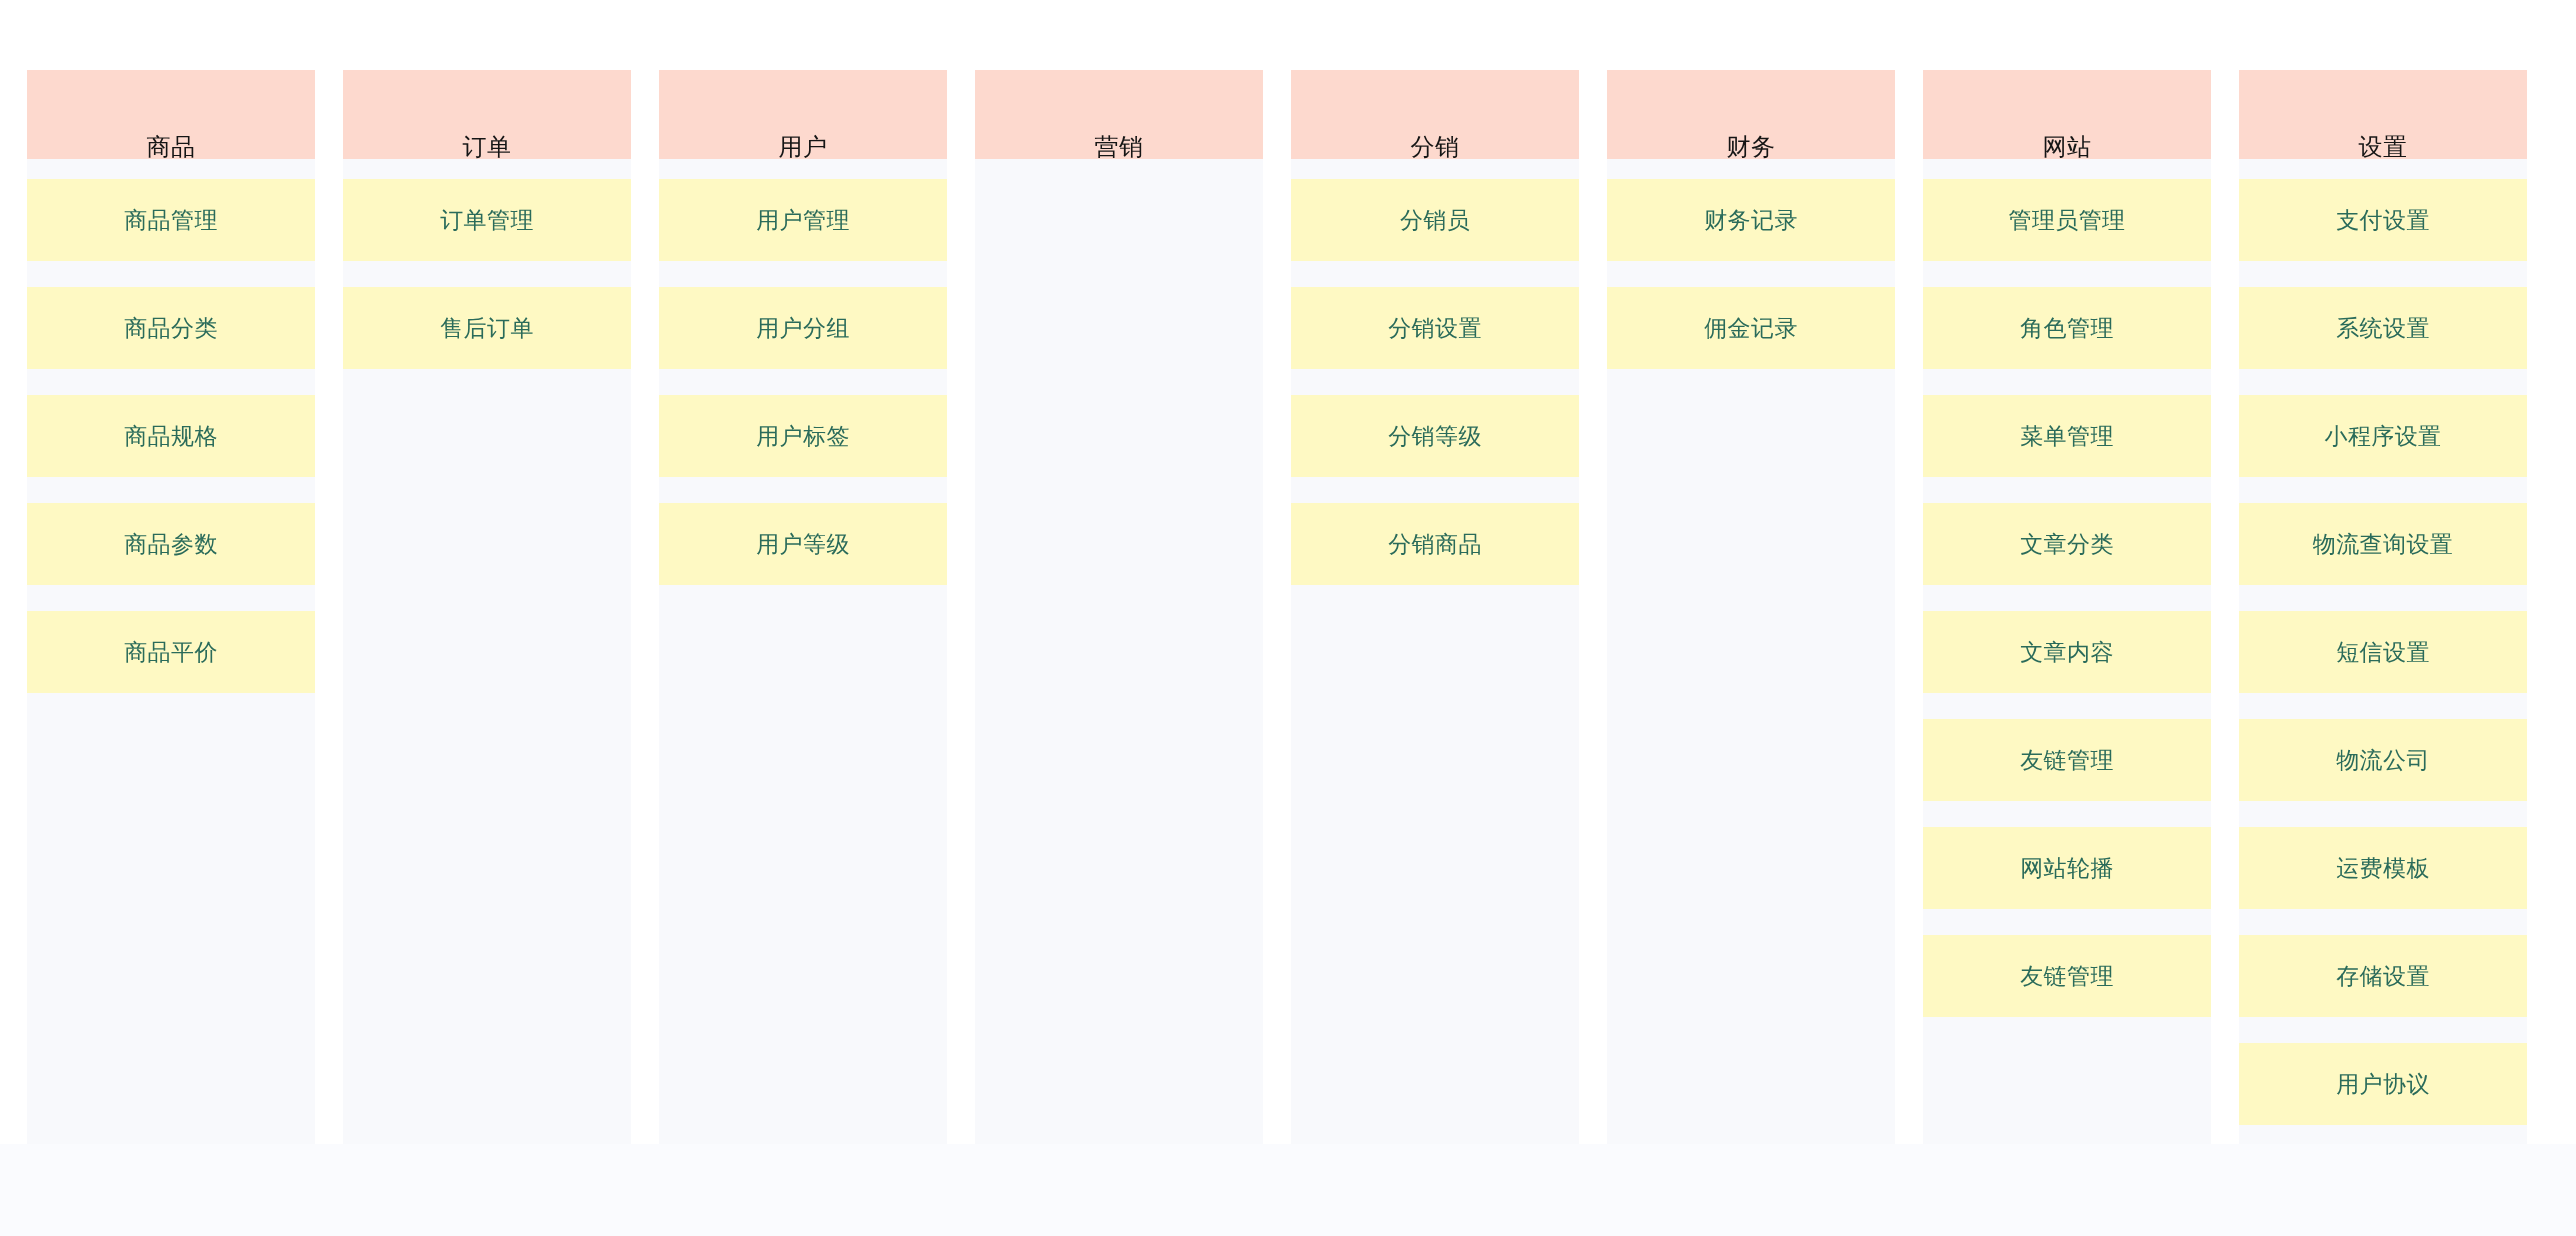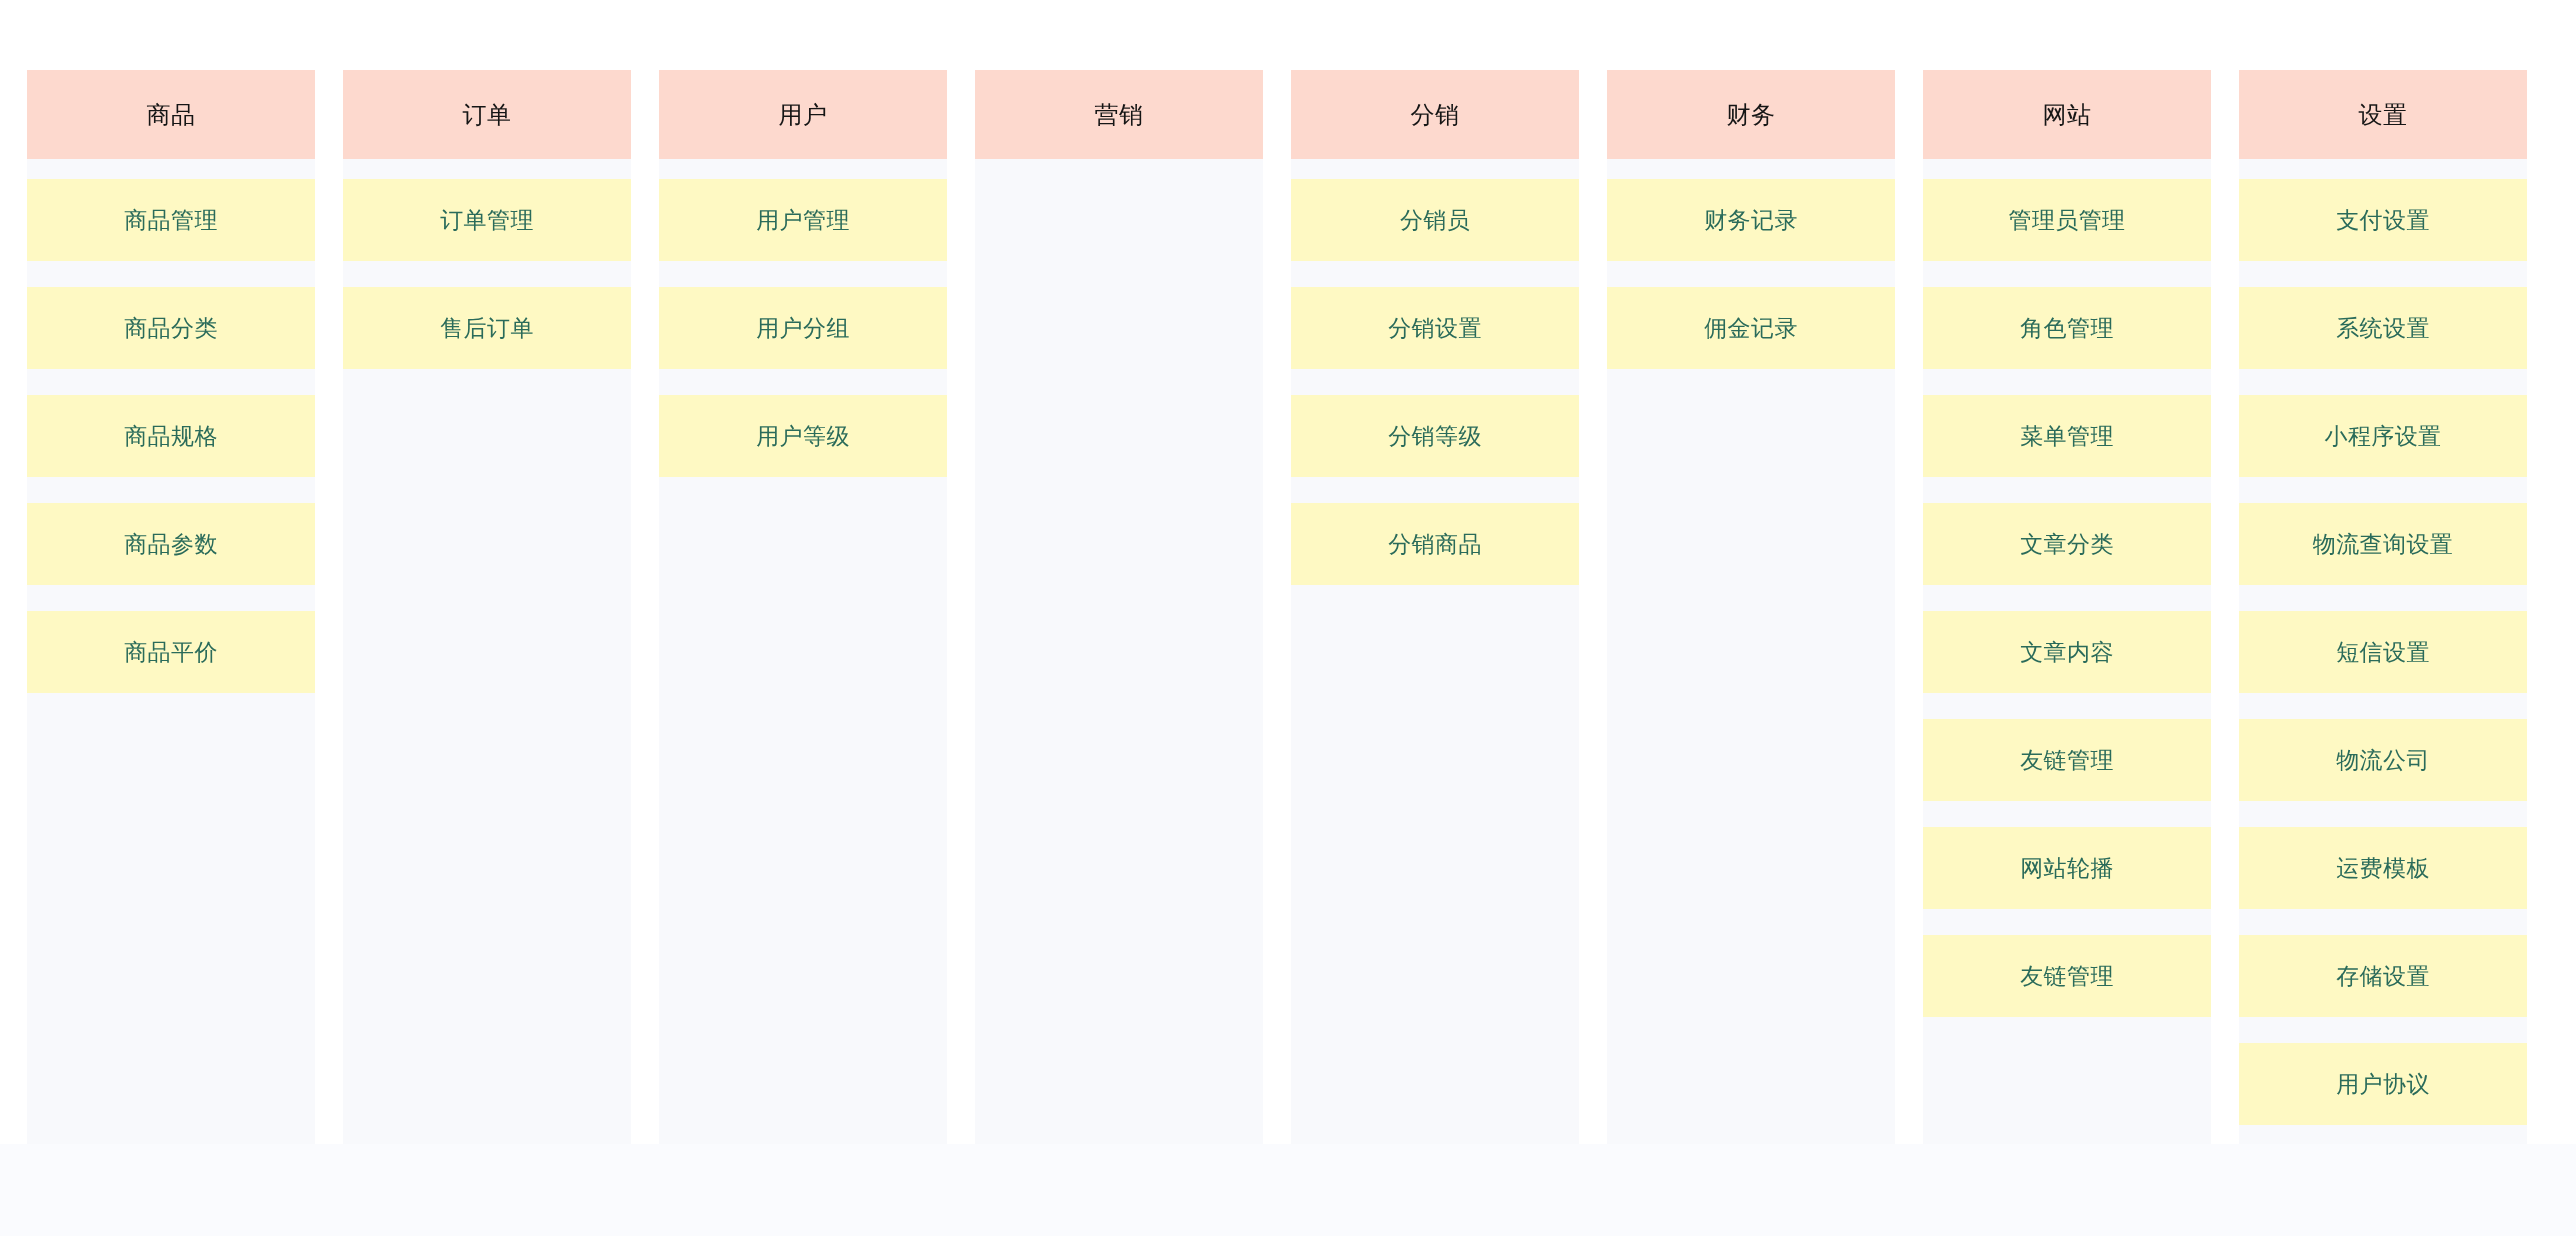--- a/index.html
+++ b/index.html
@@ -44,21 +44,21 @@
     display: flex;
     flex-direction: column;
     box-sizing: border-box;
   }
 
   .column-header {
     width: 288px;
     height: 89px;
     background: #fdd9ce;
     display: flex;
-    align-items: center;
+    align-items: flex-end;
     justify-content: center;
     box-sizing: border-box;
     flex: 0 0 89px;
   }
   .column-header-label {
     font-size: 24px;
     color: #151515;
     line-height: 1;
     letter-spacing: 0.5px;
   }
@@ -133,20 +133,23 @@
         <span class="column-header-label">用户</span>
       </div>
       <div class="column-items">
         <div class="menu-item">
           <span class="menu-item-label">用户管理</span>
         </div>
         <div class="menu-item">
           <span class="menu-item-label">用户分组</span>
         </div>
         <div class="menu-item">
+          <span class="menu-item-label">用户标签</span>
+        </div>
+        <div class="menu-item">
           <span class="menu-item-label">用户等级</span>
         </div>
       </div>
     </div>
     <div class="menu-column">
       <div class="column-header">
         <span class="column-header-label">营销</span>
       </div>
     </div>
     <div class="menu-column">

